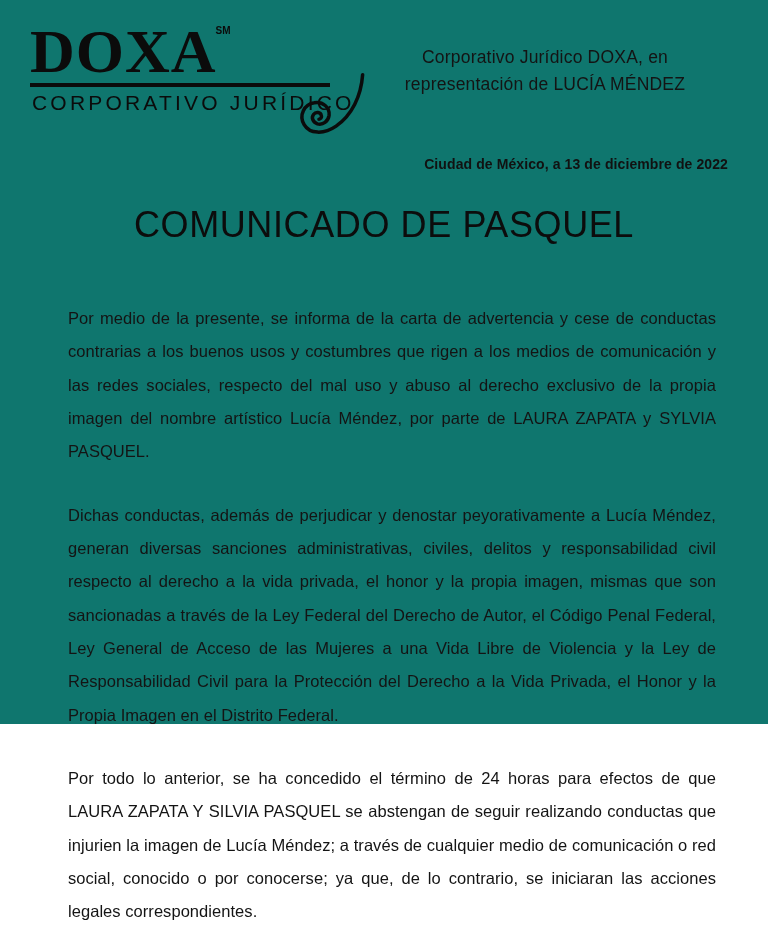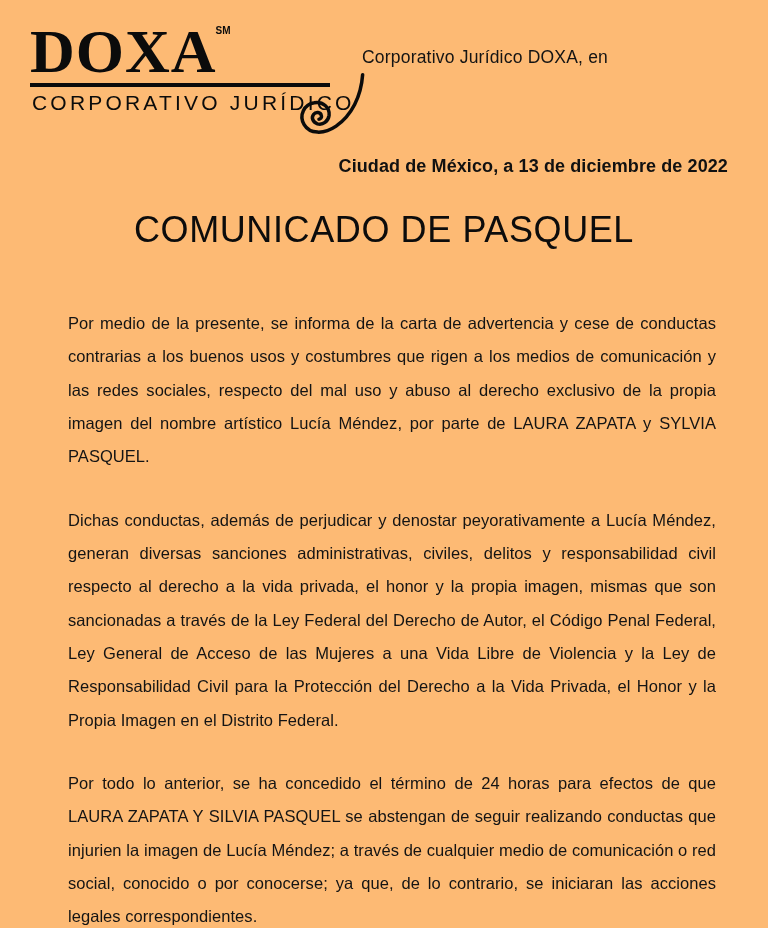--- a/index.html
+++ b/index.html
@@ -11,22 +11,22 @@
   body {
     width: 768px;
     height: 928px;
     font-family: "Liberation Sans", sans-serif;
     color: #111111;
     overflow: hidden;
   }
   .page {
     position: relative;
     width: 768px;
-    height: 928px;
-    background: #fdba74;
+    height: 724px;
+    background: #0f766e;
     padding: 0;
   }
 
   
   .header {
     display: flex;
     align-items: flex-start;
     padding: 18px 40px 0 22px;
     height: 150px;
   }
@@ -73,34 +73,34 @@
     position: absolute;
     left: 272px;
     top: 52px;
     width: 78px;
     height: 78px;
   }
 
   .header-right {
     flex: 1;
     padding-top: 26px;
-    text-align: left;
+    text-align: center;
   }
   .header-right .line {
     font-size: 17.5px;
     line-height: 1.55;
     color: #141414;
     letter-spacing: 0.2px;
   }
 
   
   .date-row {
     text-align: right;
     padding: 6px 40px 0 0;
-    font-size: 18px;
+    font-size: 14px;
     font-weight: bold;
     color: #111;
     letter-spacing: 0.1px;
   }
 
   
   .title {
     text-align: center;
     font-size: 36px;
     letter-spacing: 0.6px;
@@ -138,20 +138,21 @@
       <div class="logo-rule"></div>
       <div class="logo-sub">CORPORATIVO JURÍDICO</div>
 
       <svg class="swirl" viewBox="0 0 100 100">
         <path d="M88 6 C 86 34, 74 58, 54 72 C 38 83, 20 82, 13 70 C 6 58, 13 44, 26 42 C 37 40, 46 48, 45 58 C 44 66, 37 71, 30 69 C 24 67, 22 61, 25 57 C 28 53, 34 54, 35 58 C 36 61, 34 63, 32 63" fill="none" stroke="#0b0b0b" stroke-width="4.5" stroke-linecap="round"></path>
       </svg>
     </div>
 
     <div class="header-right">
       <div class="line">Corporativo Jurídico DOXA, en</div>
+      <div class="line">representación de LUCÍA MÉNDEZ</div>
     </div>
   </div>
 
   <div class="date-row">Ciudad de México, a 13 de diciembre de 2022</div>
 
   <div class="title">COMUNICADO DE PASQUEL</div>
 
   <div class="body-wrap">
     <p class="para">Por medio de la presente, se informa de la carta de advertencia y cese de conductas contrarias a los buenos usos y costumbres que rigen a los medios de comunicación y las redes sociales, respecto del mal uso y abuso al derecho exclusivo de la propia imagen del nombre artístico Lucía Méndez, por parte de LAURA ZAPATA y SYLVIA PASQUEL.</p>
     <p class="para">Dichas conductas, además de perjudicar y denostar peyorativamente a Lucía Méndez, generan diversas sanciones administrativas, civiles, delitos y responsabilidad civil respecto al derecho a la vida privada, el honor y la propia imagen, mismas que son sancionadas a través de la Ley Federal del Derecho de Autor, el Código Penal Federal, Ley General de Acceso de las Mujeres a una Vida Libre de Violencia y la Ley de Responsabilidad Civil para la Protección del Derecho a la Vida Privada, el Honor y la Propia Imagen en el Distrito Federal.</p>

